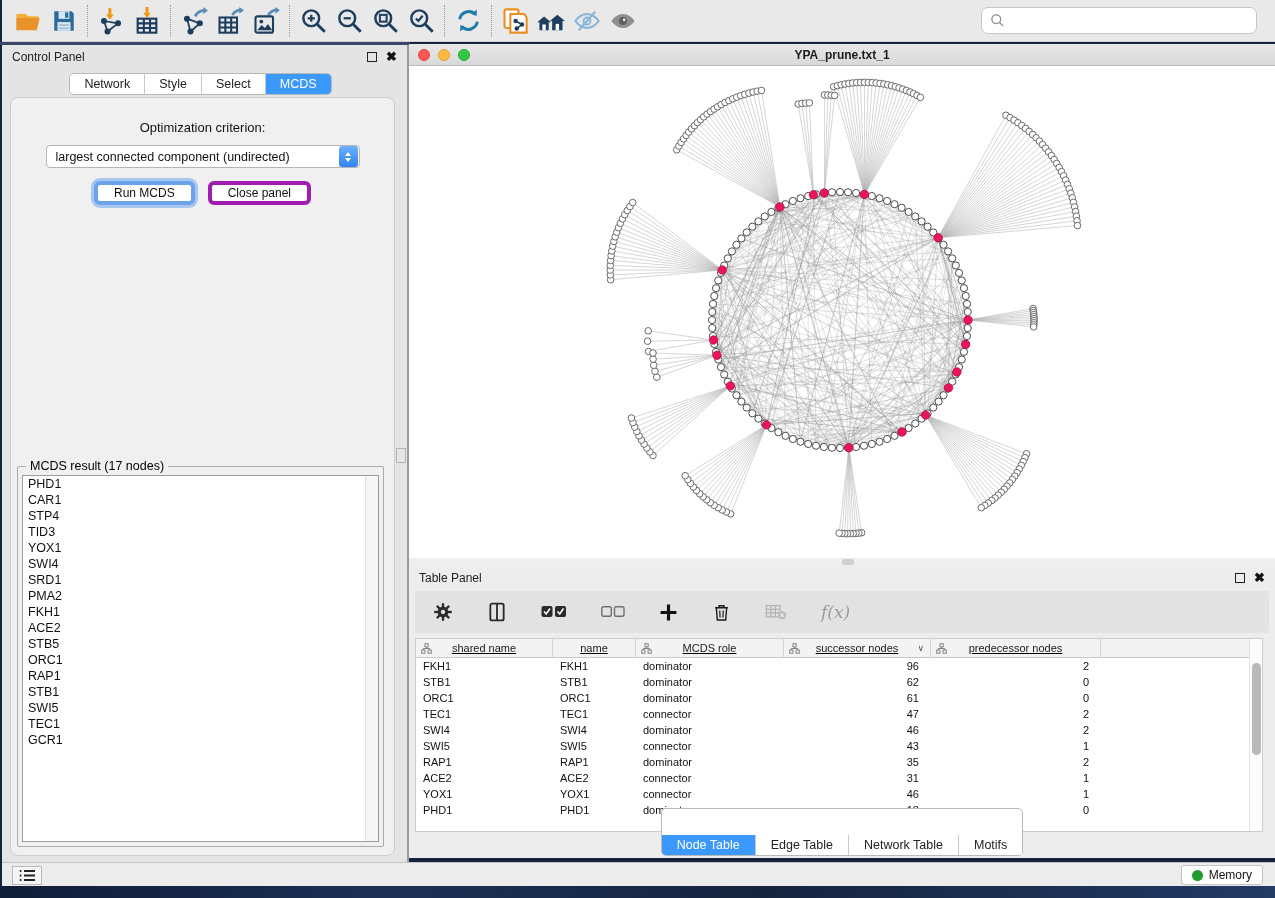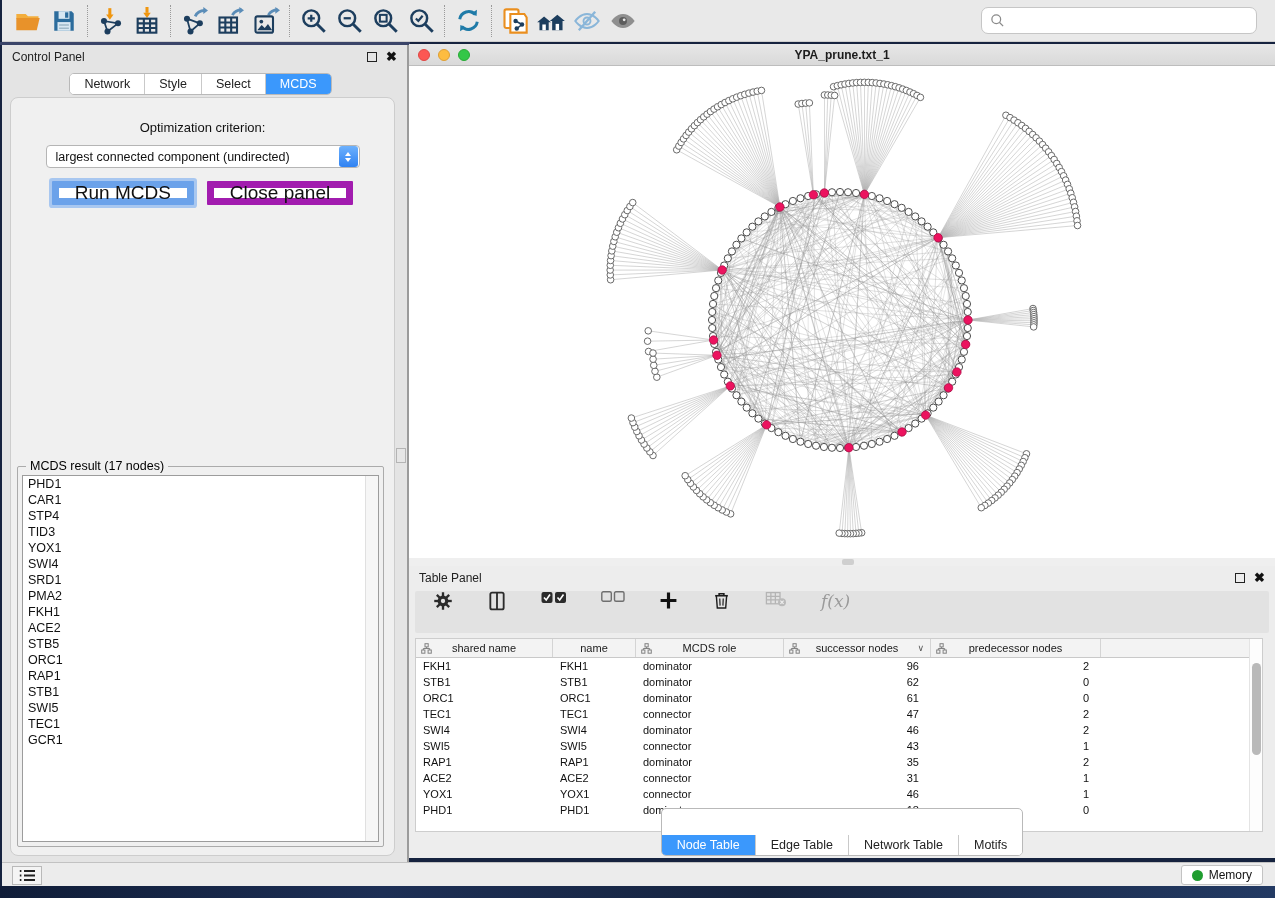--- a/index.html
+++ b/index.html
@@ -34,22 +34,22 @@
   .dropdown { margin:10px auto 0; width:314px; height:23px; background:#fff; border:1px solid #b5b5b5;
               border-radius:4px; display:flex; align-items:center; position:relative; }
   .dropdown .dd-text { flex:1; font-size:12.5px; color:#111; padding-left:9px; white-space:nowrap; }
   .dd-stepper { width:19px; height:21px; margin-right:1px; border-radius:3px;
                 background:linear-gradient(#6db1fd,#2f82f2); display:flex; flex-direction:column;
                 align-items:center; justify-content:center; gap:2px; }
   .dd-stepper span { width:0; height:0; border-left:3.5px solid transparent; border-right:3.5px solid transparent; }
   .dd-up { border-bottom:4px solid #fff; }
   .dd-down { border-top:4px solid #fff; }
   .btn-row { display:flex; justify-content:center; gap:13px; margin-top:13px; }
-  .mac-btn { height:24px; padding:0 16px; background:#fff; border:7px solid #a21caf; border-radius:1px;
-             font-size:19px; color:#111; display:flex; align-items:center; }
+  .mac-btn { height:24px; padding:0 16px; background:#fff; border:4px solid #a21caf; border-radius:6px;
+             font-size:12px; color:#111; display:flex; align-items:center; }
   .mac-btn.focused { box-shadow:0 0 0 3px rgba(110,165,240,.55); border-color:#6ba2ea; }
 
   .group-box { position:absolute; left:6px; right:10px; top:368px; bottom:8px; border:1px solid #ababab;
                border-radius:2px; }
   .group-title { position:absolute; top:-8px; left:8px; background:#f0f0f0; padding:0 4px; font-size:12.5px; color:#000000; }
   .mcds-list { position:absolute; inset:8px 4px 4px 4px; background:#fff; border:1px solid #9c9c9c; overflow:hidden; }
   .mcds-list .scroll-track { position:absolute; top:0; right:0; width:13px; bottom:0; background:#f6f6f6; border-left:1px solid #e0e0e0; }
   .list-item { font-size:12.5px; color:#111; line-height:16px; padding-left:5px; }
 
   
@@ -66,27 +66,27 @@
   .light { width:12px; height:12px; border-radius:50%; }
   .light.red { background:#fc5753; border:1px solid #df4744; }
   .light.yellow { background:#fdbc40; border:1px solid #de9f34; }
   .light.green { background:#33c748; border:1px solid #27aa35; }
   .net-title { position:absolute; left:0; right:0; text-align:center; font-size:12px; font-weight:bold; color:#1c1c1c; }
   .net-canvas { position:absolute; left:409px; top:66px; right:0; height:492px; background:#fff; }
 
   
   .table-panel { position:absolute; left:409px; top:566px; right:0; height:292px; background:#ededed; }
   .tp-header { height:23px; display:flex; align-items:center; padding:0 10px; font-size:12px; color:#222; }
-  .tp-toolbar { margin:2px 6px 0 6px; height:42px; background:#e2e2e2; display:flex; 
+  .tp-toolbar { margin:2px 6px 0 6px; height:42px; background:#e2e2e2; display:flex; align-items:center;
                 gap:34px; padding-left:18px; border-radius:2px; }
   .tp-toolbar .disabled { opacity:.45; }
   .fx { font-family:"DejaVu Serif", serif; font-style:italic; font-size:17px; color:#9a9a9a; }
   .table-area { position:absolute; left:6px; right:12px; top:72px; bottom:26px; background:#fff;
                 border:1px solid #cdcdcd; overflow:hidden; }
-  .thead { display:flex; height:19px; background:#f3f3f3; border-bottom:1px solid #c9c9c9; }
+  .thead { display:flex; height:19px; background:#f3f3f3; border-bottom:1px solid #c9c9c9;text-decoration:underline; }
   .th { position:relative; border-right:1px solid #d4d4d4; display:flex; align-items:center;
         justify-content:center; font-size:11px; color:#1a1a1a; }
   .th .tree { position:absolute; left:5px; top:4px; }
   .th .sort { position:absolute; right:6px; font-size:9px; color:#555; }
   .c0{width:137px}.c1{width:83px}.c2{width:148px}.c3{width:147px}.c4{width:170px}
   .trow { display:flex; height:16px; align-items:center; }
   .td { font-size:11px; color:#111; padding-left:7px; overflow:hidden; white-space:nowrap; }
   .td.num { text-align:right; padding-right:12px; padding-left:0; }
   .tbl-scroll { position:absolute; top:0; right:0; bottom:0; width:13px; background:#fdfdfd; border-left:1px solid #e4e4e4; }
   .tbl-thumb { position:absolute; left:2px; width:9px; top:24px; height:92px; background:#b9b9b9; border-radius:5px; }

